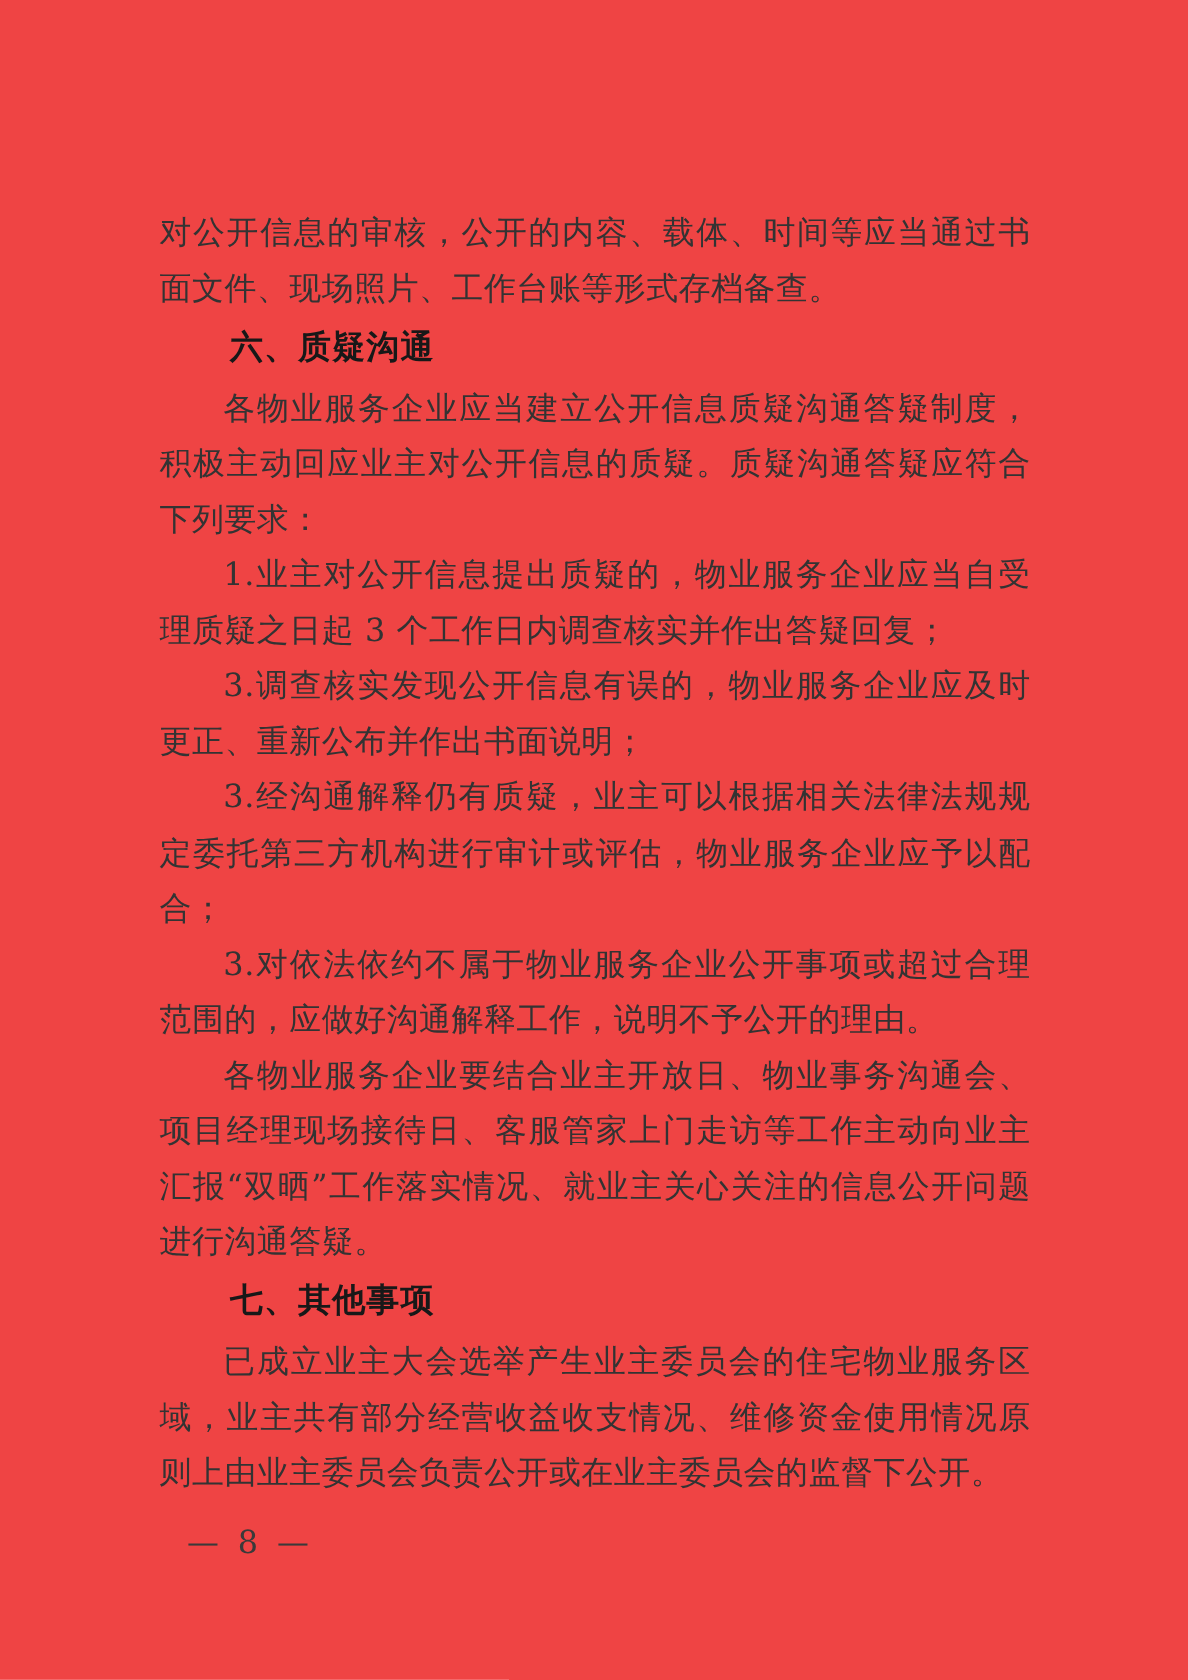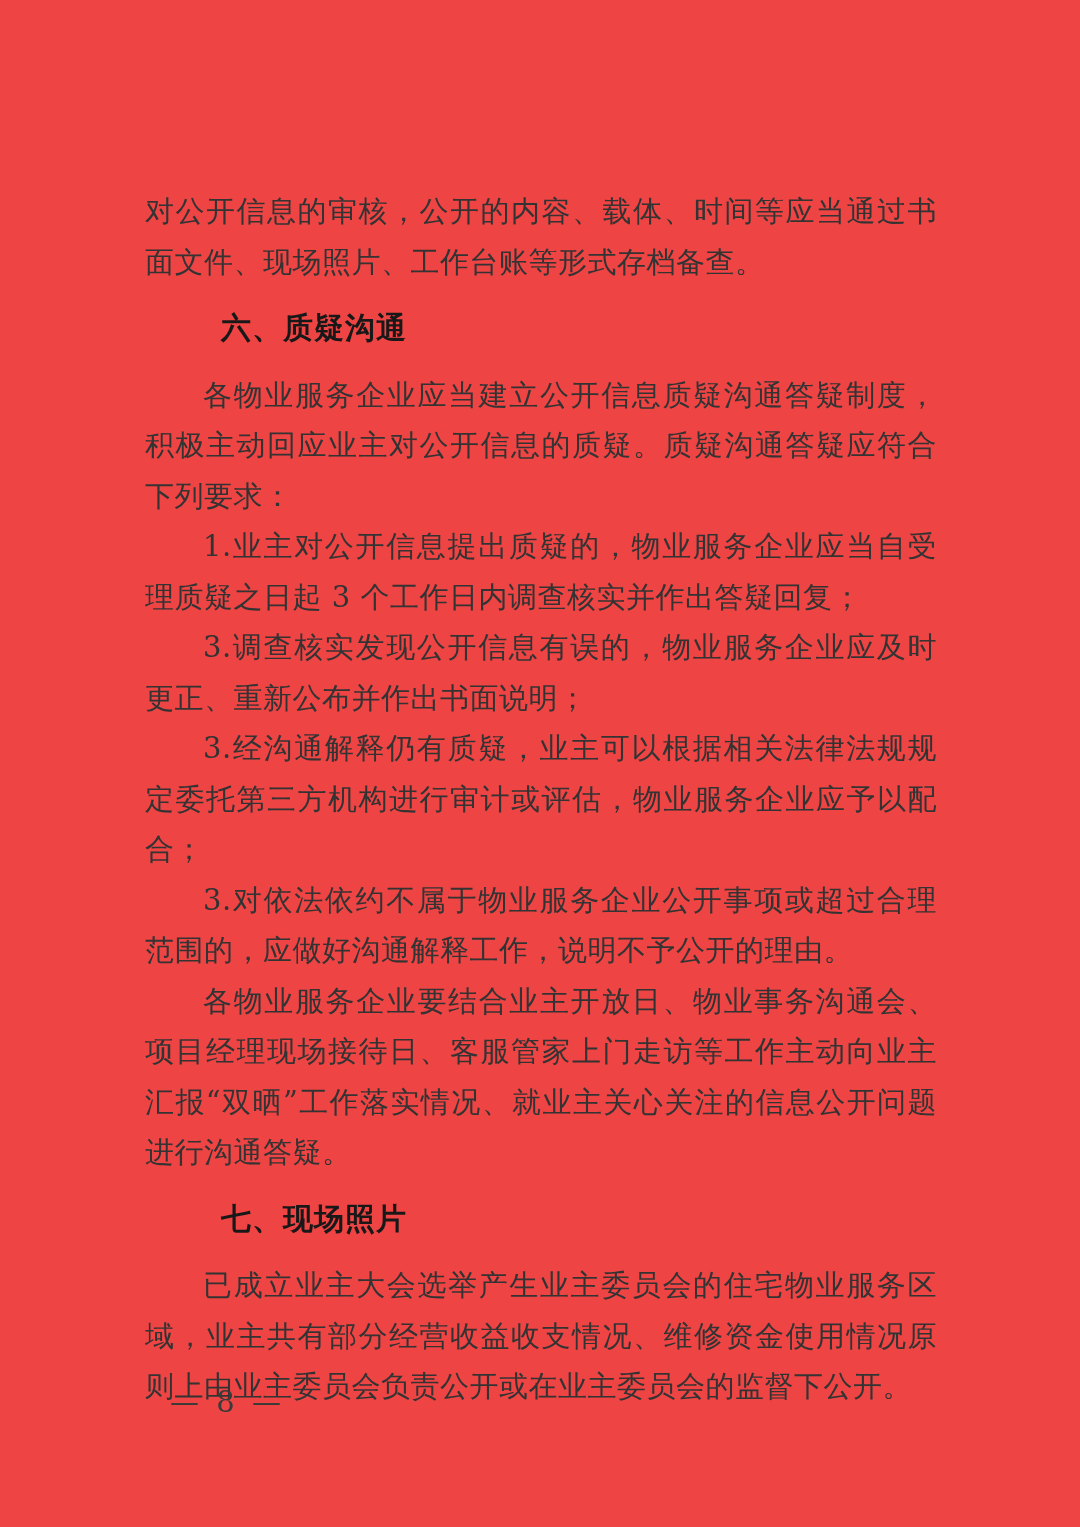--- a/index.html
+++ b/index.html
@@ -32,21 +32,21 @@
     letter-spacing: 0.5px;
   }
   .para {
     margin: 0;
     text-indent: 2em;
   }
   .para.no-indent {
     text-indent: 0;
   }
   .heading {
-    margin: 16px;
+    margin: 4px;
     text-indent: 2em;
     font-family: "DejaVu Sans", "Liberation Sans", sans-serif;
     font-weight: 700;
     font-size: 30px;
     color: #181818;
     letter-spacing: 1px;
   }
   .page-footer {
     position: absolute;
     left: 170px;
@@ -72,20 +72,20 @@
     <p class="para">1.业主对公开信息提出质疑的，物业服务企业应当自受理质疑之日起 3 个工作日内调查核实并作出答疑回复；</p>
 
     <p class="para">3.调查核实发现公开信息有误的，物业服务企业应及时更正、重新公布并作出书面说明；</p>
 
     <p class="para">3.经沟通解释仍有质疑，业主可以根据相关法律法规规定委托第三方机构进行审计或评估，物业服务企业应予以配合；</p>
 
     <p class="para">3.对依法依约不属于物业服务企业公开事项或超过合理范围的，应做好沟通解释工作，说明不予公开的理由。</p>
 
     <p class="para">各物业服务企业要结合业主开放日、物业事务沟通会、项目经理现场接待日、客服管家上门走访等工作主动向业主汇报“双晒”工作落实情况、就业主关心关注的信息公开问题进行沟通答疑。</p>
 
-    <p class="heading">七、现场照片</p>
+    <p class="heading">七、其他事项</p>
 
     <p class="para">已成立业主大会选举产生业主委员会的住宅物业服务区域，业主共有部分经营收益收支情况、维修资金使用情况原则上由业主委员会负责公开或在业主委员会的监督下公开。</p>
   </div>
 
   <div class="page-footer">— 8 —</div>
 
 </div>
 
 </body></html>

